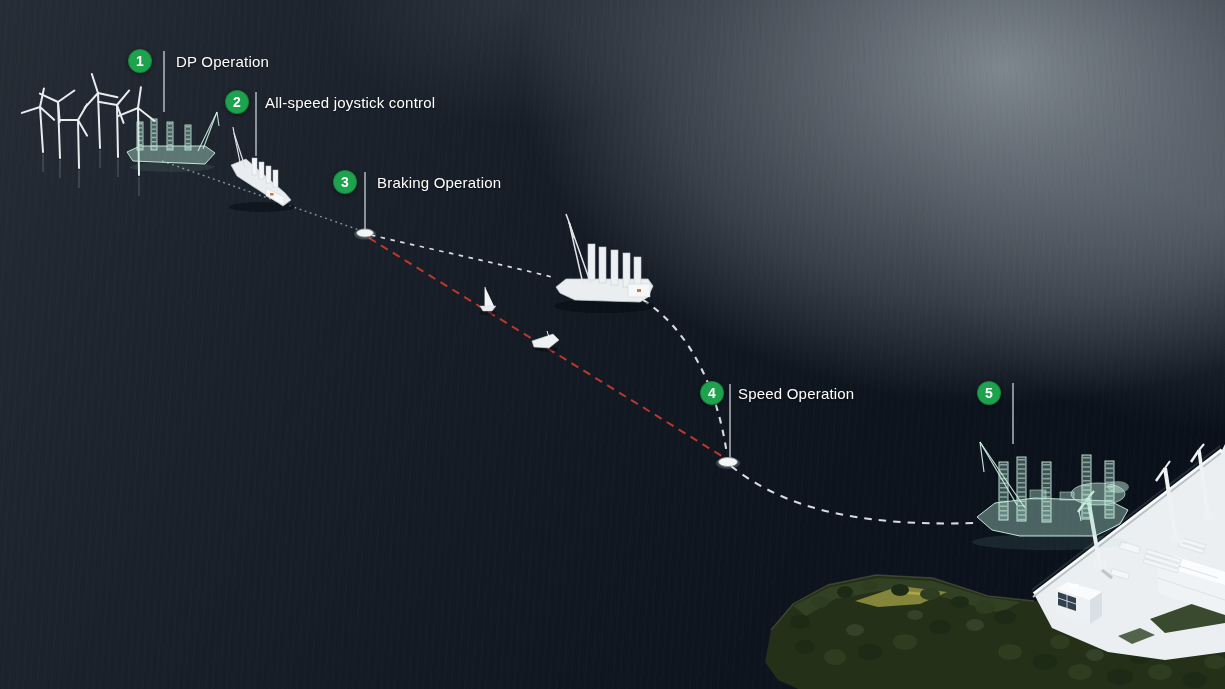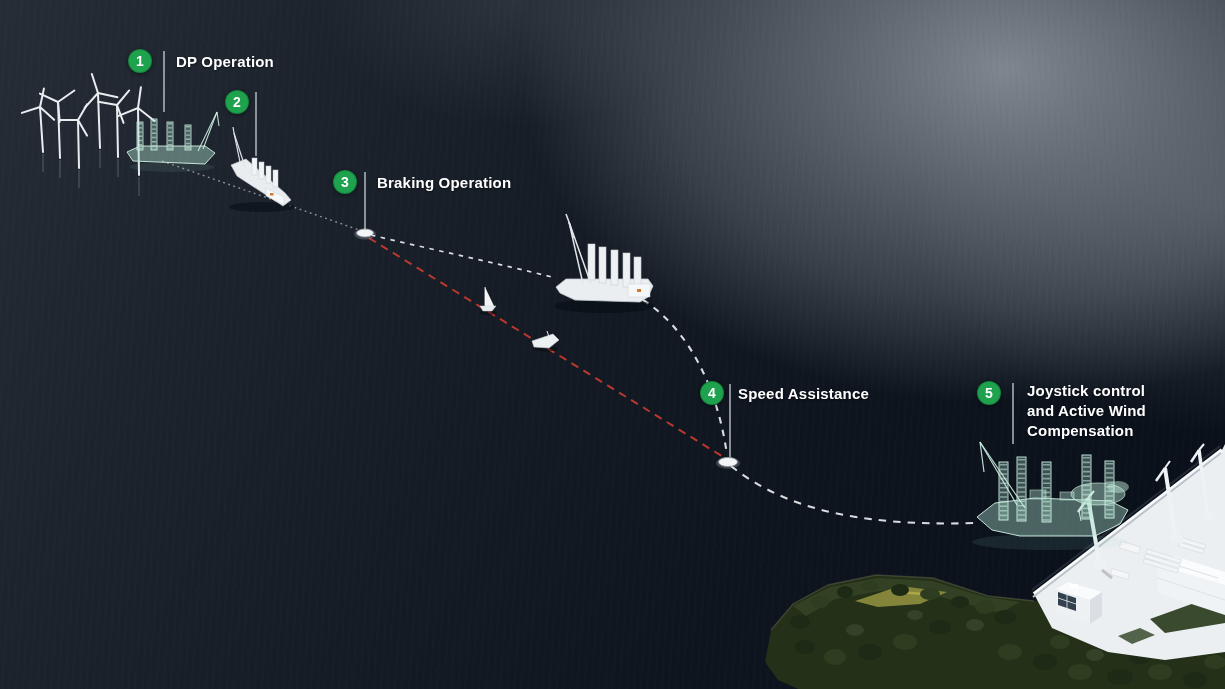--- a/index.html
+++ b/index.html
@@ -22,21 +22,21 @@
   svg.art{position:absolute;left:0;top:0;}
   .badge{
     position:absolute;width:24px;height:24px;border-radius:50%;
     background:var(--step-badge-green,#1ea24d);
     color:var(--label-text,#ffffff);
     font-size:14px;font-weight:700;display:flex;align-items:center;justify-content:center;
     box-shadow:0 1px 4px rgba(0,0,0,.45);border:1px solid rgba(0,40,15,.25);
     box-sizing:border-box;
   }
   .step-text{
-    position:absolute;color:var(--label-text,#ffffff);font-size:15px;font-weight:700;
+    position:absolute;color:var(--label-text,#ffffff);font-size:15px;font-weight:400;
     letter-spacing:.2px;line-height:20px;text-shadow:0 1px 2px rgba(0,0,0,.55);
     white-space:nowrap;
   }
   .step-text.wrap{white-space:normal;width:122px;}
   
   .route-planned{stroke:var(--route-planned-white,#e3e7ea);}
   .route-direct{stroke:var(--route-direct-red,#c43a2e);}
   .route-approach{stroke:var(--route-approach-grey,#9aa2a9);}
   .leader{stroke:var(--leader-grey,#ccd3d9);}
 </style>
@@ -333,28 +333,28 @@
   </svg>
 
   <div class="badge" style="left:128px;top:49px">
       <span>1</span>
     </div>
   <div class="step-text" style="left:176px;top:52px">DP Operation</div>
 
   <div class="badge" style="left:225px;top:90px">
       <span>2</span>
     </div>
+  <div class="step-text" style="left:265px;top:93px">All-speed joystick control</div>
 
   <div class="badge" style="left:333px;top:170px">
       <span>3</span>
     </div>
   <div class="step-text" style="left:377px;top:173px">Braking Operation</div>
 
   <div class="badge" style="left:700px;top:381px">
       <span>4</span>
     </div>
-  <div class="step-text" style="left:738px;top:384px">Speed Assistance</div>
+  <div class="step-text" style="left:738px;top:384px">Speed Operation</div>
 
   <div class="badge" style="left:977px;top:381px">
       <span>5</span>
     </div>
-  <div class="step-text wrap" style="left:1027px;top:381px">Joystick control and Active Wind Compensation</div>
 </div>
 
 </body></html>

